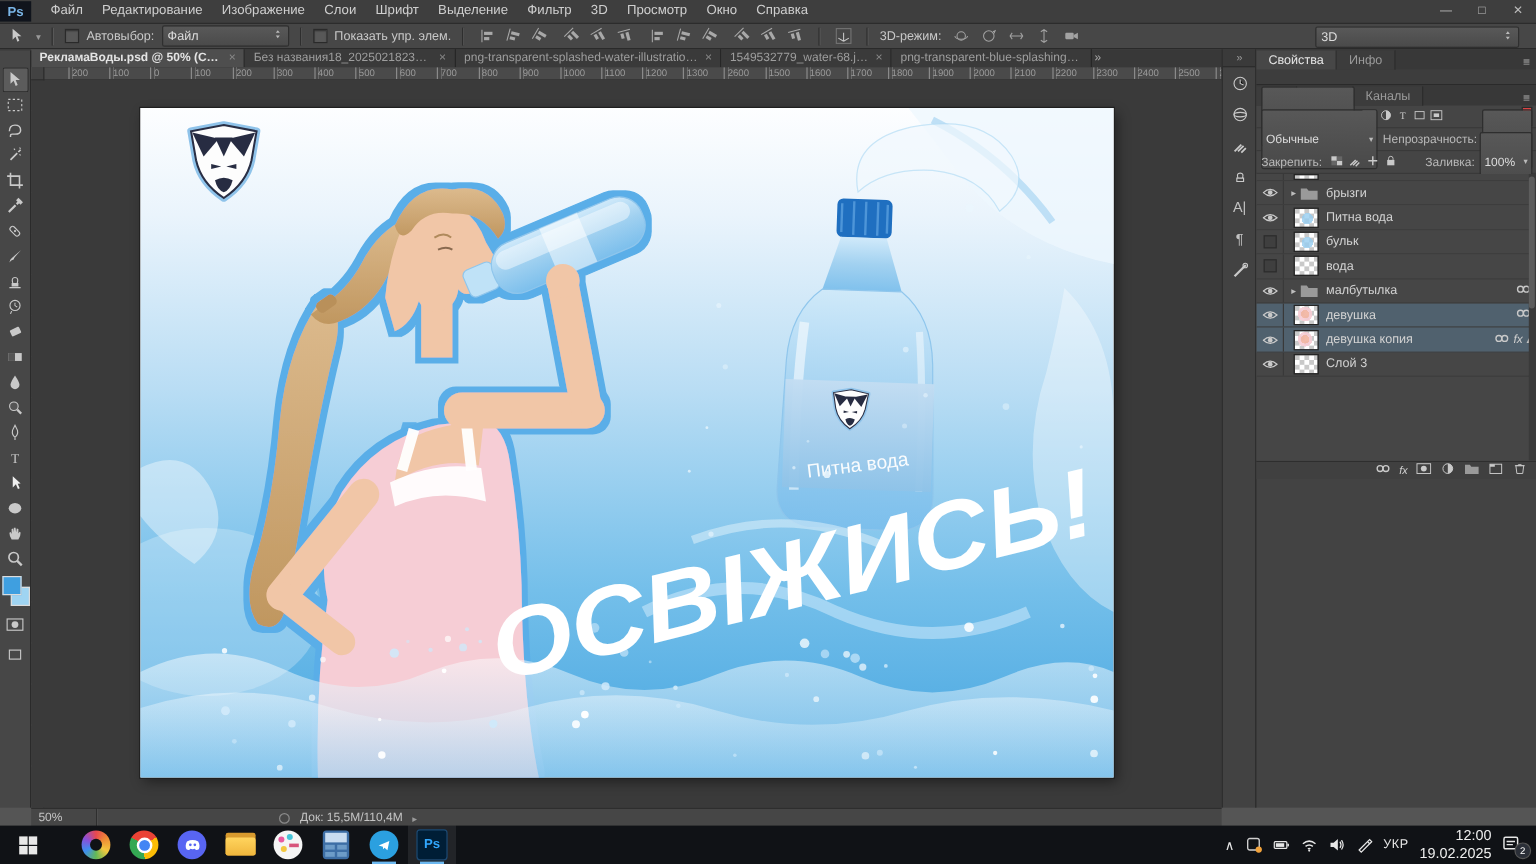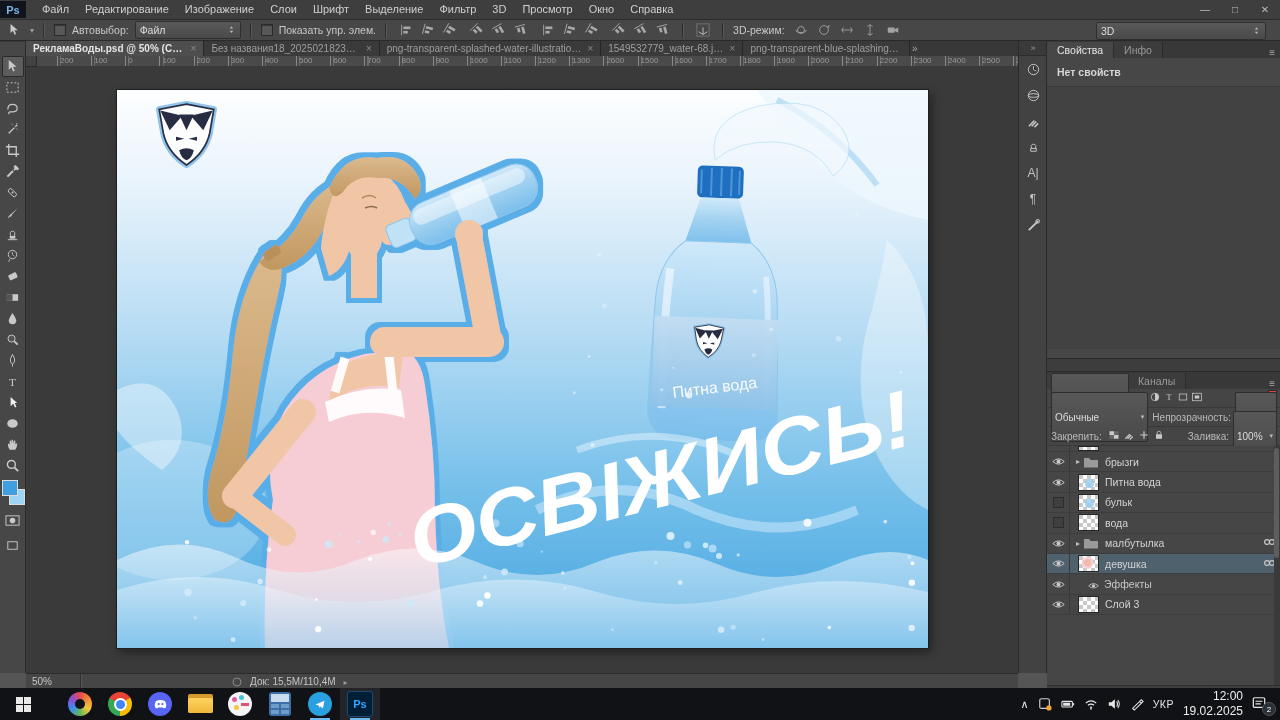--- a/index.html
+++ b/index.html
@@ -718,24 +718,20 @@
       </svg>
     </div>
   </div>
 
 <div id="rightpanel" class="abs">
   <div class="ptabs">
     <span class="ptab active">Свойства</span>
     <span class="ptab">Инфо</span>
     <span class="pmenu">≡</span>
   </div>
-  <div id="propsbody">
-    <div id="propsmsg">Нет свойств</div>
-    <div id="propsrest"></div>
-  </div>
   <div id="panelgap"></div>
   <div class="ptabs">
     <span class="ptab">3D</span>
     <span class="ptab active">Слои</span>
     <span class="ptab">Каналы</span>
     <span class="pmenu">≡</span>
   </div>
   <div class="lrowctl">
     <span class="minidd" style="width:70px;">
       <svg width="9" height="9" viewBox="0 0 16 16">
@@ -879,34 +875,37 @@
           </div>
           <div class="thumb girl"></div>
           <div class="lname">девушка</div>
           <div class="rowicons">
             <div><svg viewBox="0 0 16 10">
                 <circle cx="5" cy="5" r="3" fill="none" stroke="#c9c9c9" stroke-width="1.4"></circle>
                 <circle cx="11" cy="5" r="3" fill="none" stroke="#c9c9c9" stroke-width="1.4"></circle>
               </svg></div>
           </div>
         </div>
-        <div class="lrow effrow">
+        <div class="lrow sel">
           <div class="eyec">
             <svg viewBox="0 0 16 11">
               <path d="M1 5.5 Q8 -1 15 5.5 Q8 12 1 5.5 Z" fill="none" stroke="#c9c9c9" stroke-width="1.2"></path>
               <circle cx="8" cy="5.5" r="2.4" fill="#c9c9c9"></circle>
             </svg>
           </div>
-          <div style="width: 18px;"></div>
-          <div class="effeye"><svg viewBox="0 0 16 11">
-              <path d="M1 5.5 Q8 -1 15 5.5 Q8 12 1 5.5 Z" fill="none" stroke="#c9c9c9" stroke-width="1.2"></path>
-              <circle cx="8" cy="5.5" r="2.4" fill="#c9c9c9"></circle>
-            </svg></div>
-          <div class="lname">Эффекты</div>
-          <div class="rowicons"></div>
+          <div class="thumb girl"></div>
+          <div class="lname">девушка копия</div>
+          <div class="rowicons">
+            <div><svg viewBox="0 0 16 10">
+                <circle cx="5" cy="5" r="3" fill="none" stroke="#c9c9c9" stroke-width="1.4"></circle>
+                <circle cx="11" cy="5" r="3" fill="none" stroke="#c9c9c9" stroke-width="1.4"></circle>
+              </svg></div>
+            <div class="fxtxt">fx</div>
+            <div style="font-size: 8px;">▴</div>
+          </div>
         </div>
         <div class="lrow">
           <div class="eyec">
             <svg viewBox="0 0 16 11">
               <path d="M1 5.5 Q8 -1 15 5.5 Q8 12 1 5.5 Z" fill="none" stroke="#c9c9c9" stroke-width="1.2"></path>
               <circle cx="8" cy="5.5" r="2.4" fill="#c9c9c9"></circle>
             </svg>
           </div>
           <div class="thumb "></div>
           <div class="lname">Слой 3</div>

